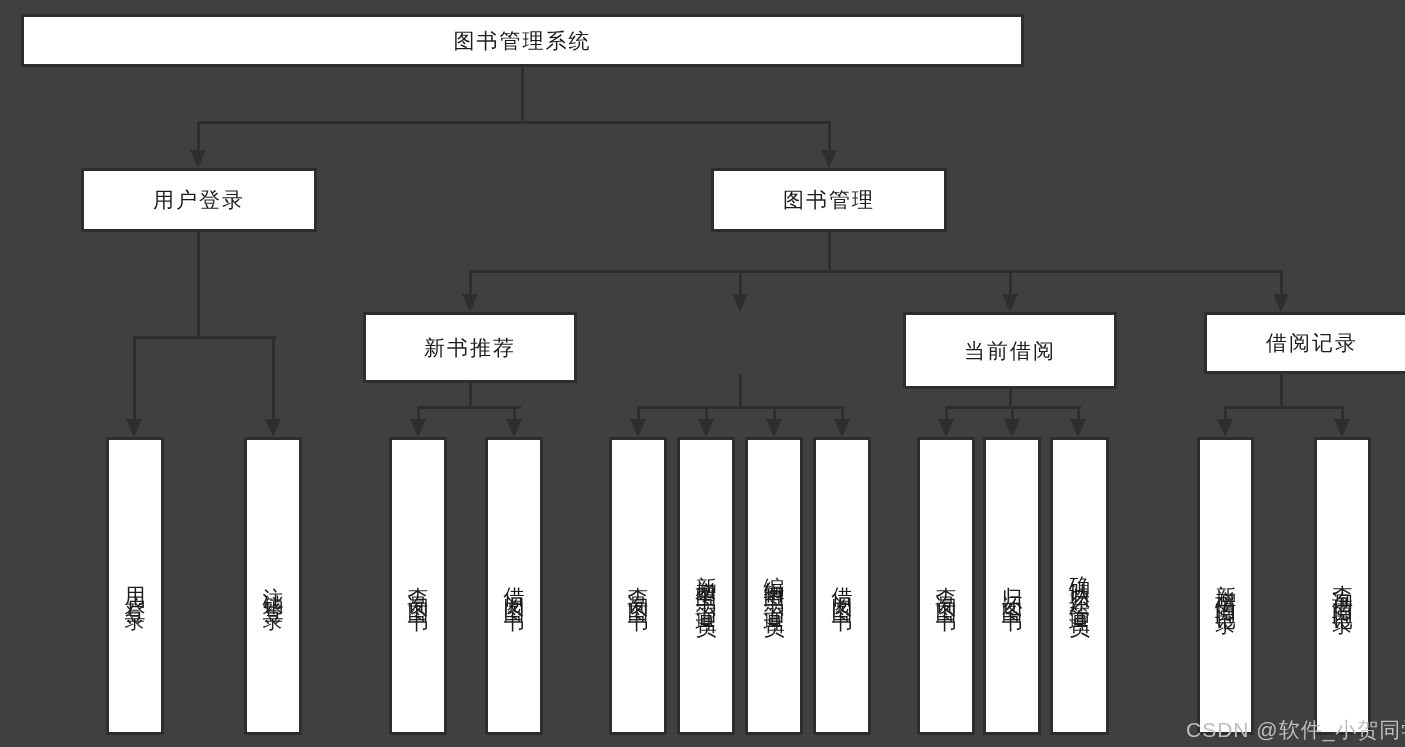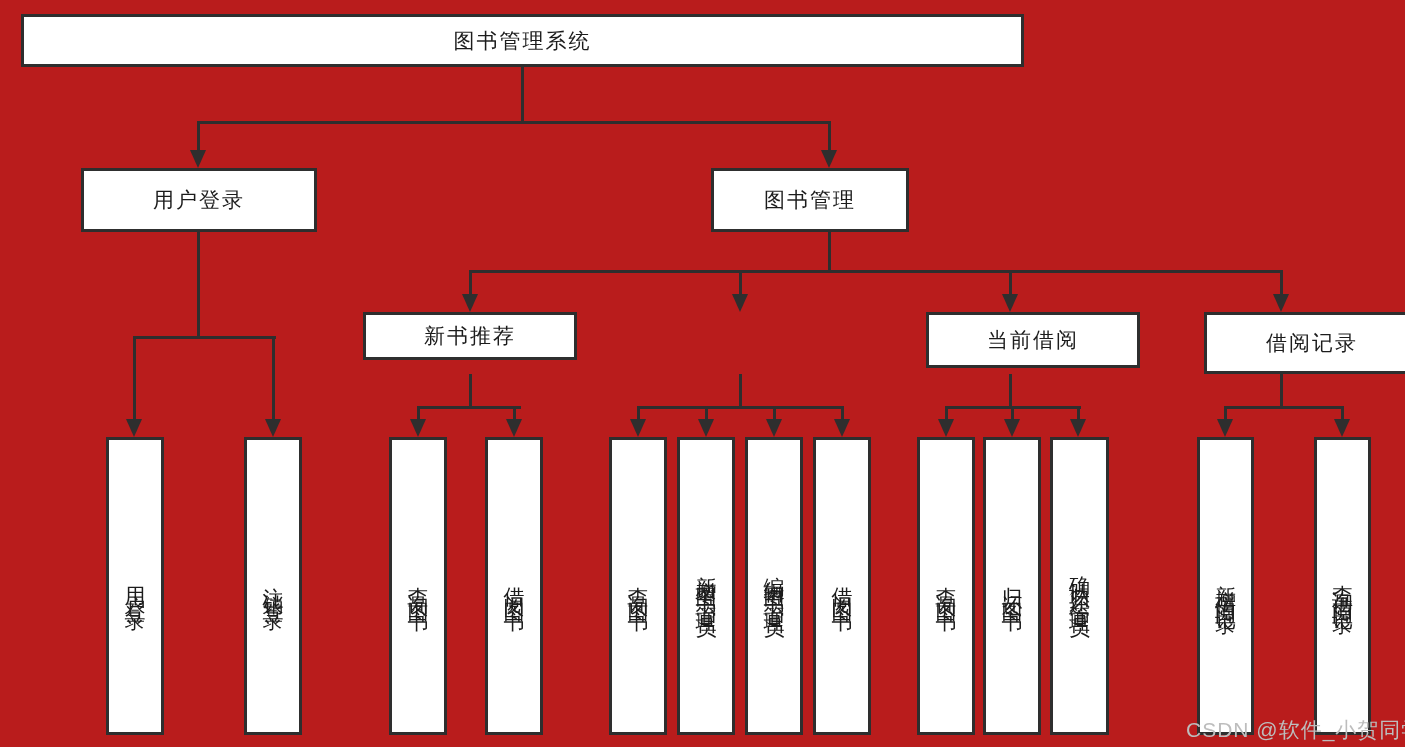--- a/index.html
+++ b/index.html
@@ -1,19 +1,19 @@
 <!DOCTYPE html>
 <html><head>
 <meta charset="utf-8">
 <style>
   html,body { margin:0; padding:0; background:#ffffff; }
   #canvas {
     position:relative;
     width:1405px; height:747px;
-    background:#b91c1c;
+    background:#404040;
     font-family:"Liberation Sans", sans-serif;
     overflow:hidden;
   }
   .box {
     position:absolute;
     background:#ffffff;
     border:3px solid #2e2e2e;
     box-sizing:border-box;
     display:flex;
     align-items:center;
@@ -62,42 +62,42 @@
   <div class="box" style="left:21px; top:14px; width:1003px; height:53px;">图书管理系统</div>
 
   <div class="vline" style="left:521px; top:67px; width:3px; height:57px;"></div>
   <div class="hline" style="left:197px; top:121px; width:634px; height:3px;"></div>
   <div class="vline" style="left:197px; top:121px; width:3px; height:32px;"></div>
   <div class="arrow" style="left:190px; top:150px;"></div>
   <div class="vline" style="left:828px; top:121px; width:3px; height:32px;"></div>
   <div class="arrow" style="left:821px; top:150px;"></div>
 
   <div class="box" style="left:81px; top:168px; width:236px; height:64px;">用户登录</div>
-  <div class="box" style="left:711px; top:168px; width:198px; height:64px;">图书管理</div>
+  <div class="box" style="left:711px; top:168px; width:236px; height:64px;">图书管理</div>
 
   <div class="vline" style="left:197px; top:232px; width:3px; height:107px;"></div>
   <div class="hline" style="left:133px; top:336px; width:143px; height:3px;"></div>
   <div class="vline" style="left:133px; top:336px; width:3px; height:85px;"></div>
   <div class="arrow" style="left:126px; top:419px;"></div>
   <div class="vline" style="left:272px; top:336px; width:3px; height:85px;"></div>
   <div class="arrow" style="left:265px; top:419px;"></div>
 
   <div class="vline" style="left:828px; top:232px; width:3px; height:41px;"></div>
   <div class="hline" style="left:469px; top:270px; width:814px; height:3px;"></div>
   <div class="vline" style="left:469px; top:270px; width:3px; height:26px;"></div>
   <div class="arrow" style="left:462px; top:294px;"></div>
   <div class="vline" style="left:739px; top:270px; width:3px; height:26px;"></div>
   <div class="arrow" style="left:732px; top:294px;"></div>
   <div class="vline" style="left:1009px; top:270px; width:3px; height:26px;"></div>
   <div class="arrow" style="left:1002px; top:294px;"></div>
   <div class="vline" style="left:1280px; top:270px; width:3px; height:26px;"></div>
   <div class="arrow" style="left:1273px; top:294px;"></div>
 
-  <div class="box" style="left:363px; top:312px; width:214px; height:48px;text-align:center;">新书推荐</div>
-  <div class="box" style="left:903px; top:312px; width:214px; height:56px;margin-left:23px;">当前借阅</div>
+  <div class="box" style="left:363px; top:312px; width:214px; height:71px;text-align:center;">新书推荐</div>
+  <div class="box" style="left:903px; top:312px; width:214px; height:77px;">当前借阅</div>
   <div class="box" style="left:1172px; top:312px; width:216px; height:62px;margin-left:32px;">借阅记录</div>
 
   <div class="vline" style="left:469px; top:374px; width:3px; height:35px;"></div>
   <div class="hline" style="left:417px; top:406px; width:104px; height:3px;"></div>
   <div class="vline" style="left:417px; top:406px; width:3px; height:14px;"></div>
   <div class="arrow" style="left:410px; top:419px;"></div>
   <div class="vline" style="left:513px; top:406px; width:3px; height:14px;"></div>
   <div class="arrow" style="left:506px; top:419px;"></div>
 
   <div class="vline" style="left:739px; top:374px; width:3px; height:35px;"></div>

